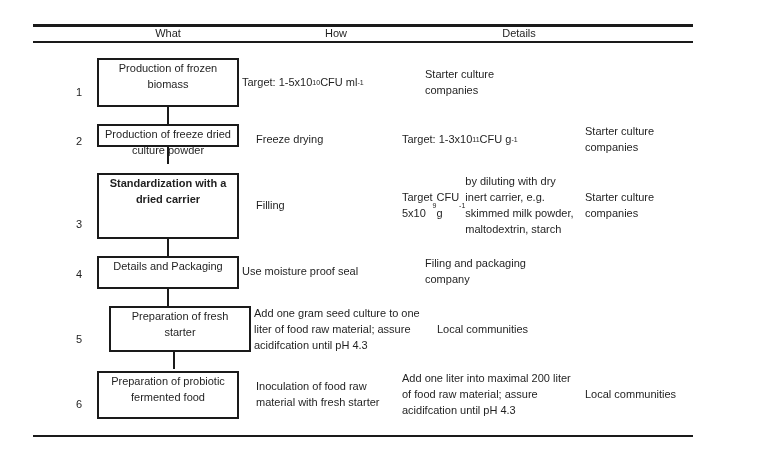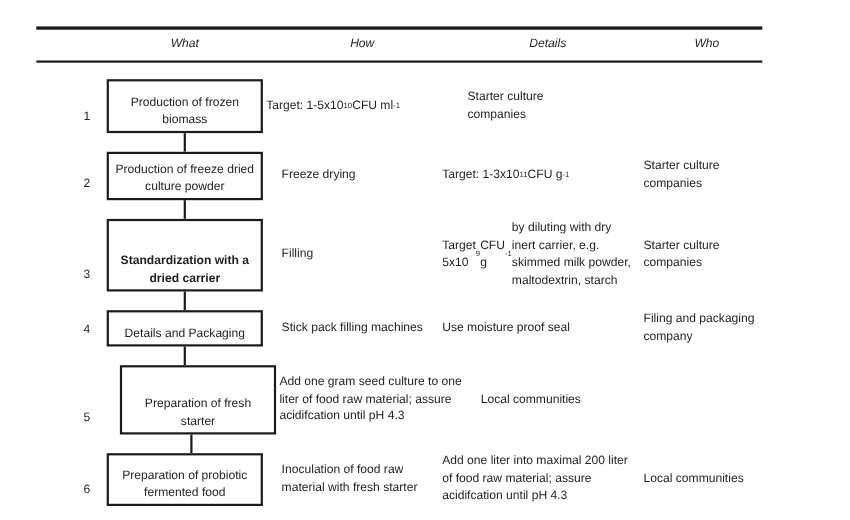--- a/index.html
+++ b/index.html
@@ -5,56 +5,55 @@
   html,body{margin:0;padding:0;}
   body{
     width:773px;height:473px;background:#ffffff;position:relative;overflow:hidden;
     font-family:"Liberation Sans","DejaVu Sans",sans-serif;color:#1f1f1f;
     font-size:11px;line-height:1.45;
   }
   .content{position:absolute;left:33px;top:24px;width:660px;}
   .rule{background:#1a1a1a;width:100%;}
   .rule-thick{height:3px;}
   .rule-thin{height:2px;}
-  .header-row{display:flex;align-items:center;height:28px;font-style:italic;}
+  .header-row{display:flex;align-items:center;height:14px;}
   .hdr{text-align:center;font-size:11px;}
   .rows{margin-top:15px;}
   .row{display:flex;margin-bottom:17px;}
   .row:last-child{margin-bottom:0;}
   .c-num{width:64px;display:flex;align-items:flex-end;justify-content:flex-end;
          padding:0 15px 6px 0;box-sizing:border-box;flex-shrink:0;}
   .c-what{width:142px;position:relative;flex-shrink:0;}
   .c-how{width:160px;padding-left:17px;padding-right:8px;}
   .c-details{width:184px;padding-left:3px;padding-right:8px;}
   .c-who{width:110px;padding-left:2px;}
   .cell{display:flex;align-items:center;box-sizing:border-box;flex-shrink:0;}
   .box{border:2px solid #1a1a1a;box-sizing:border-box;height:100%;
-       display:flex;align-items:flex-end;justify-content:center;
+       display:flex;align-items:flex-start;justify-content:center;
        text-align:center;padding:1px 4px;background:#ffffff;}
   .connector{position:absolute;top:100%;left:50%;margin-left:-1px;width:2px;height:17px;background:#1a1a1a;}
   .r1 .c-what{height:49px;}
-  .r2 .c-what{height:44px;}
+  .r2 .c-what{height:23px;}
   .r3 .c-what{height:66px;font-weight:bold;}
   .r4 .c-what{height:33px;}
-  .r5 .c-what{height:63px;padding-left:12px;}
+  .r5 .c-what{height:46px;padding-left:12px;}
   .r6 .c-what{height:48px;}
   .bottom{margin-top:16px;}
   sup{font-size:7px;line-height:0;vertical-align:super;}
 </style>
 </head>
 <body>
 
 <div class="content">
   <div class="rule rule-thick"></div>
   <div class="header-row">
     <div class="c-num"></div>
     <div class="c-what hdr">What</div>
     <div class="c-how hdr">How</div>
     <div class="c-details hdr">Details</div>
-    <div class="c-who hdr">Who</div>
   </div>
   <div class="rule rule-thin"></div>
   <div class="rows" id="rows">
       <div class="row r1">
     <div class="c-num">1</div>
     <div class="c-what">
       <div class="box">
         <span>Production of frozen biomass</span>
       </div>
       <div class="connector"></div>
@@ -87,21 +86,20 @@
     <div class="c-who cell">Starter culture companies</div>
   </div>
       <div class="row r4">
     <div class="c-num">4</div>
     <div class="c-what">
       <div class="box">
         <span>Details and Packaging</span>
       </div>
       <div class="connector"></div>
     </div>
-    <div class="c-how cell">Stick pack filling machines</div>
     <div class="c-details cell">Use moisture proof seal</div>
     <div class="c-who cell">Filing and packaging company</div>
   </div>
       <div class="row r5">
     <div class="c-num">5</div>
     <div class="c-what">
       <div class="box">
         <span>Preparation of fresh starter</span>
       </div>
       <div class="connector"></div>

